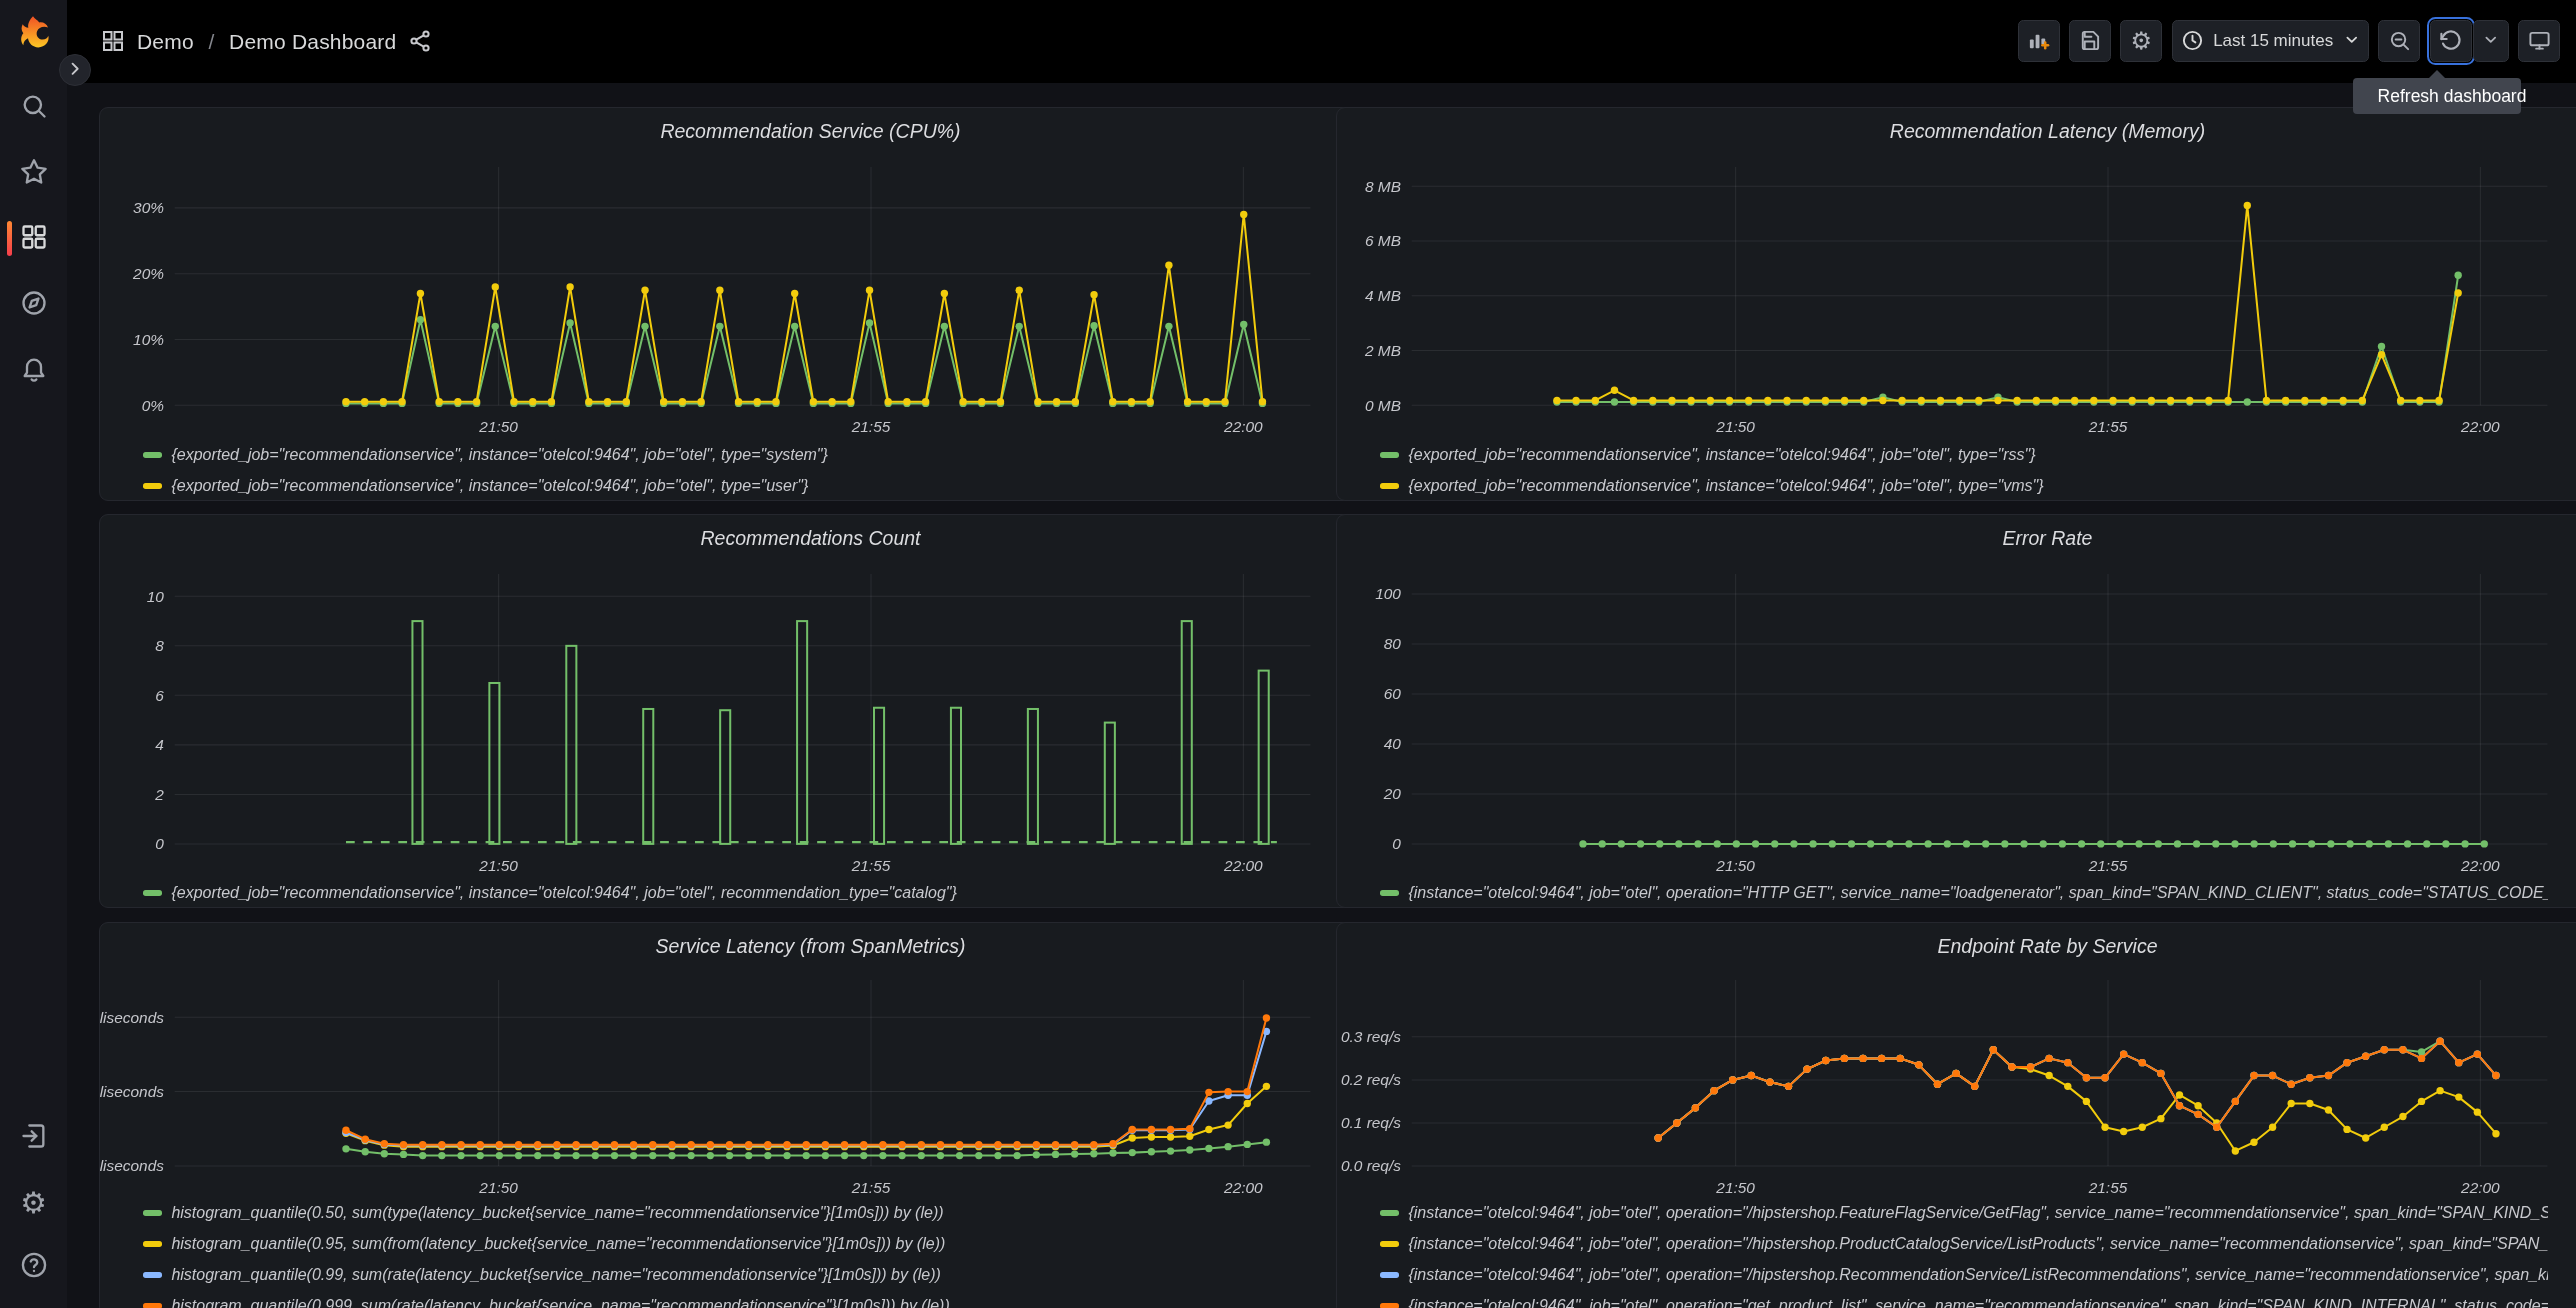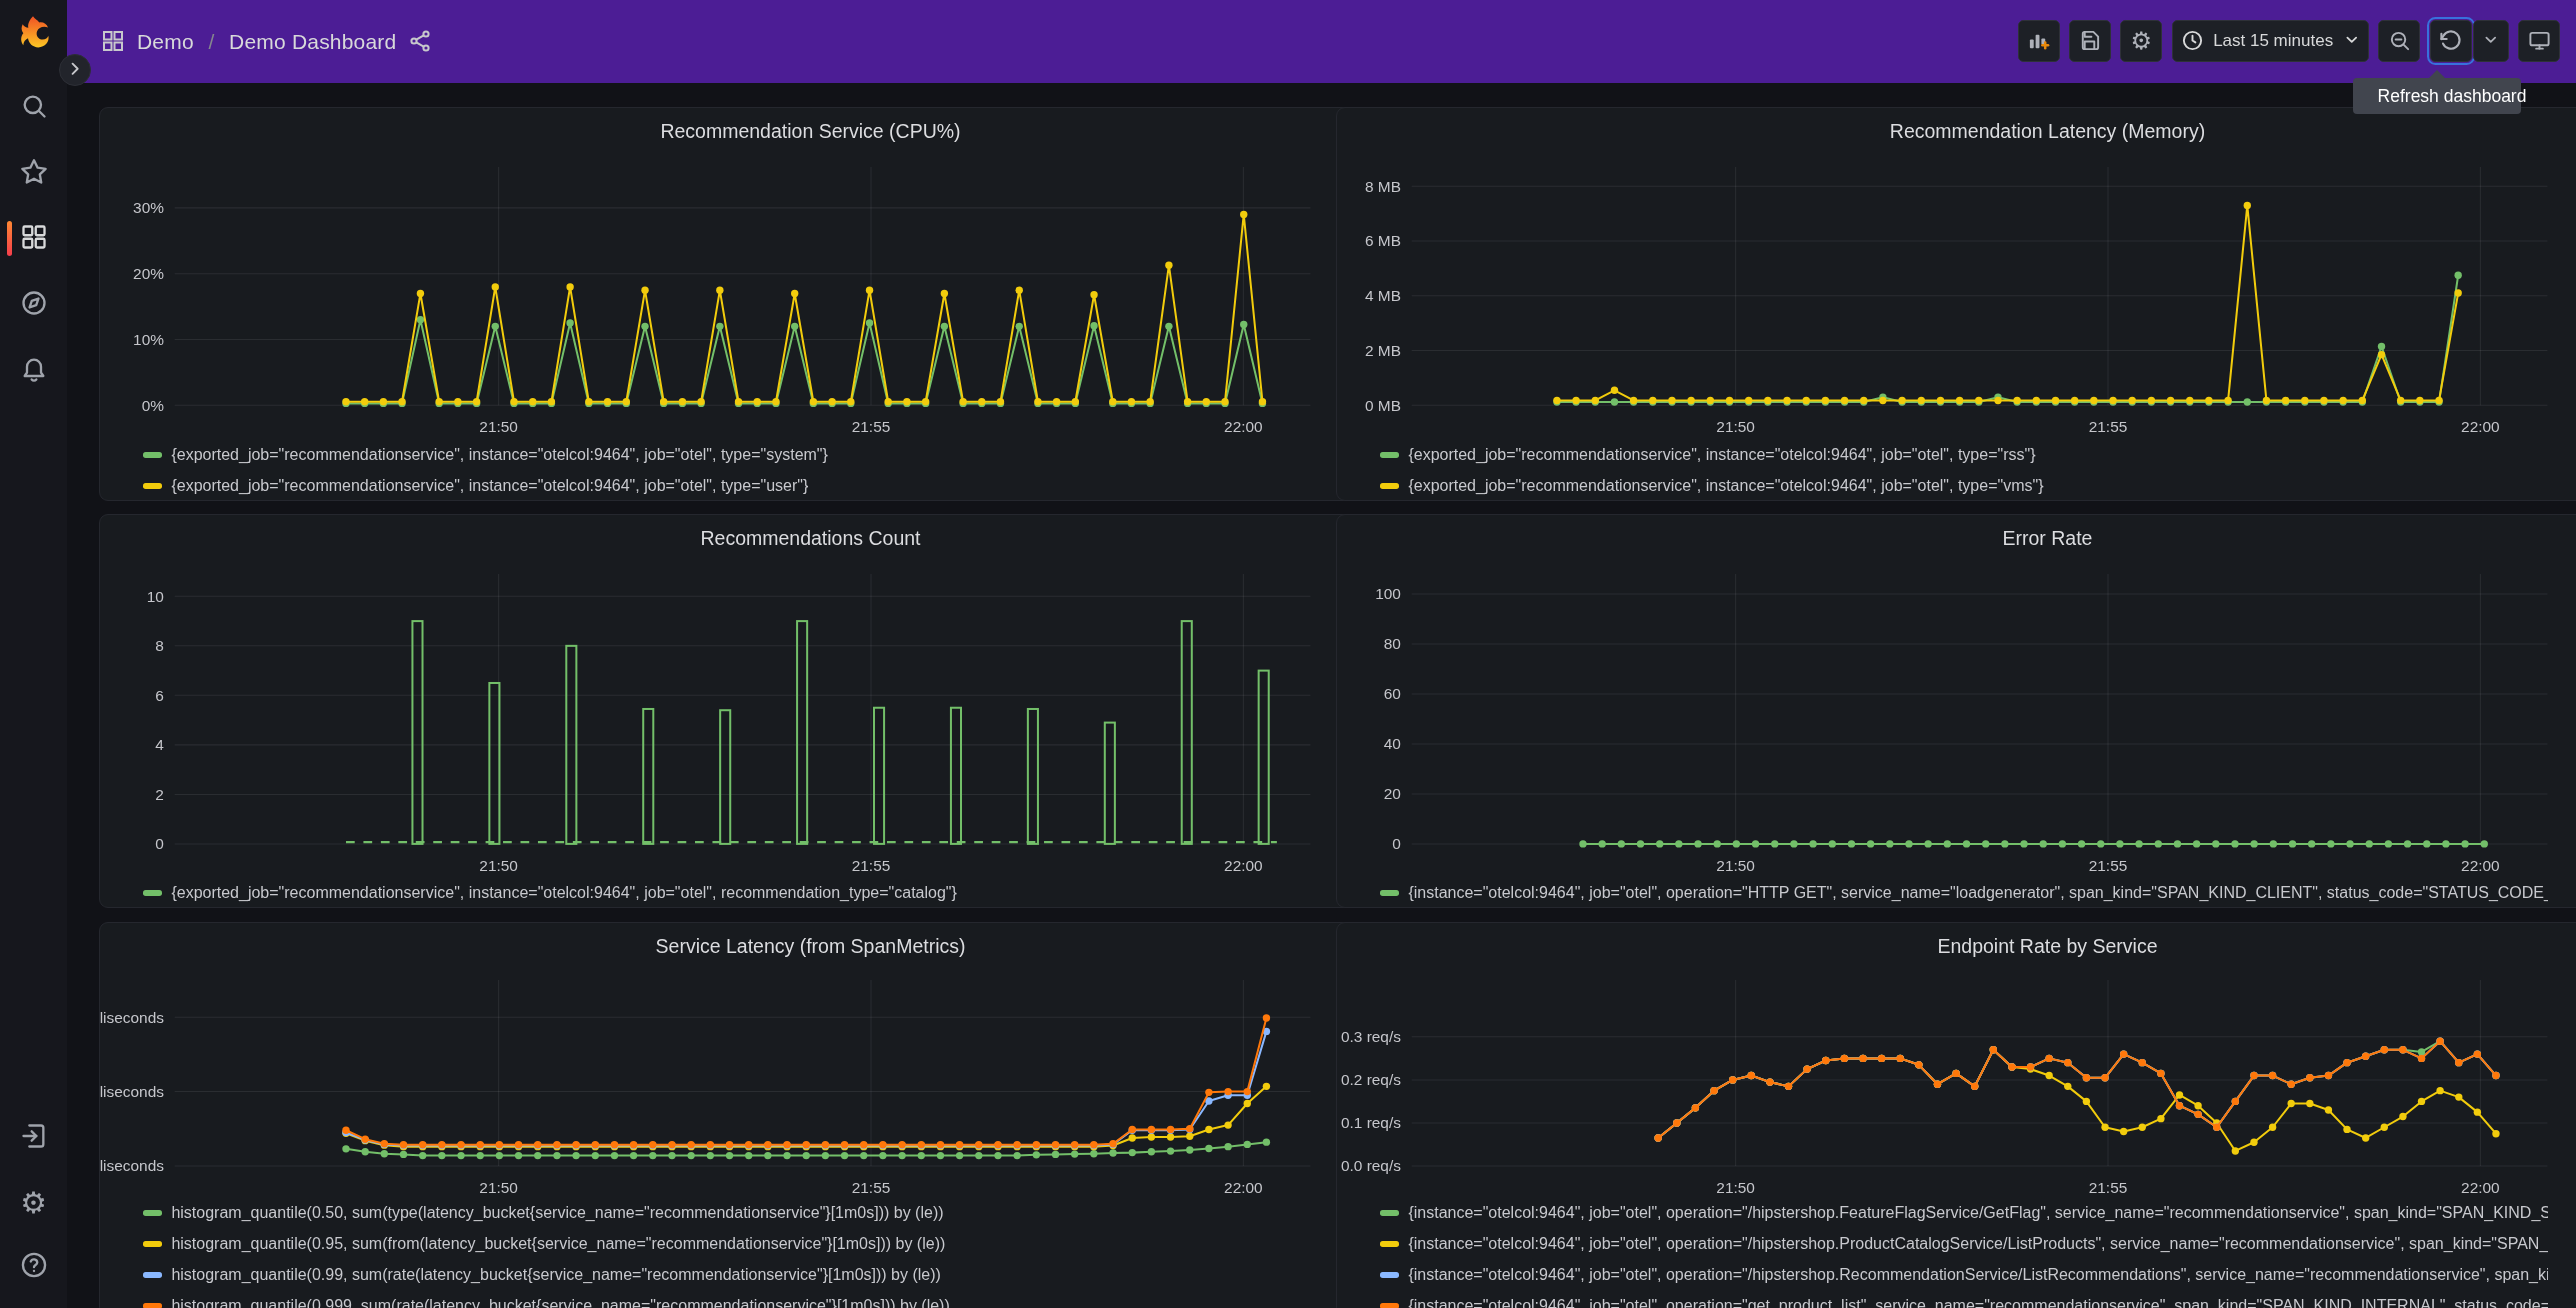--- a/index.html
+++ b/index.html
@@ -14,21 +14,21 @@
   .side-item svg { width:28px; height:28px; }
   .side-item.active { color:#d8d9da; }
   .active-bar { position:absolute; left:6.7px; top:6.7px; width:5.4px; height:35px; border-radius:2.7px;
     background:linear-gradient(180deg,#ff8833,#f53e4c); }
   .expand-btn { position:absolute; left:59px; top:54px; width:32px; height:32px; border-radius:50%;
     background:#22242b; border:0.7px solid #2d2f36; display:flex; align-items:center; justify-content:center;
     color:#c7c8cc; z-index:9; cursor:pointer; }
   .expand-btn svg { width:17.5px; height:17.5px; }
 
   
-  .topbar { position:absolute; left:67px; top:0; right:0; height:83px; background:#4c1d95; }
+  .topbar { position:absolute; left:67px; top:0; right:0; height:83px; background:#000000; }
   .breadcrumb { position:absolute; left:34px; top:20px; height:43px; display:flex; align-items:center; gap:12px; }
   .breadcrumb svg { width:24px; height:24px; color:#c7c8cc; }
   .bc-text { font-size:21px; font-weight:500; color:#d8d9da; letter-spacing:0.2px; }
   .bc-sep { font-size:21px; color:#85878e; margin:0 2.7px; }
   .toolbar { position:absolute; right:16px; top:20px; height:42px; display:flex; align-items:center; gap:9.4px; }
   .tb-btn { height:42px; min-width:42px; padding:0 8px; background:#1d2026; border:1.3px solid #2e3138; border-radius:5.4px;
     display:flex; align-items:center; justify-content:center; gap:9.4px; color:#aeb1b9; cursor:pointer; }
   .tb-btn svg { width:23px; height:23px; }
   .tb-btn .glyph { font-family:"DejaVu Sans", sans-serif; font-size:24px; line-height:1; }
   .time-pill { color:#d8d9da; }
@@ -37,21 +37,21 @@
   .refresh-group { display:flex; gap:1.3px; }
   .btn-focused { outline:2.7px solid #3871dc; outline-offset:1.3px; }
 
   .tooltip { position:absolute; top:78px; right:55px; width:168px; height:36px; background:#41454e; border-radius:4px;
     display:flex; align-items:center; justify-content:center; z-index:20;padding-left:30px; }
   .tooltip .tip-text { font-size:17.5px; color:#ffffff; white-space:nowrap; }
   .tooltip .arrow { position:absolute; top:-8px; left:50%; margin-left:-8px; width:0; height:0;
     border-left:8px solid transparent; border-right:8px solid transparent; border-bottom:8px solid #41454e; }
 
   
-  .panel { position:absolute; width:1423px; height:394px; background:#181b1f; border:0.7px solid #25272e; border-radius:9px; }
+  .panel { position:absolute; width:1423px; height:394px; background:#181b1f; border:0.7px solid #25272e; border-radius:9px;font-style:italic; }
   .panel-title { position:absolute; left:0; top:12px; width:100%; text-align:center; font-size:19.5px; font-weight:500;
     color:#dcdde0; cursor:pointer; }
   .plot-svg { position:absolute; left:0; top:0; }
   .legend-row { position:absolute; left:43px; height:21.5px; display:flex; align-items:center; gap:9.4px;
     max-width:1168px; overflow:hidden; cursor:pointer; }
   .legend-swatch { flex:0 0 auto; width:19px; height:6px; border-radius:2.7px; }
   .legend-text { font-size:16px; color:#c8c9ce; white-space:nowrap; }
 </style>
 </head>
 <body>

